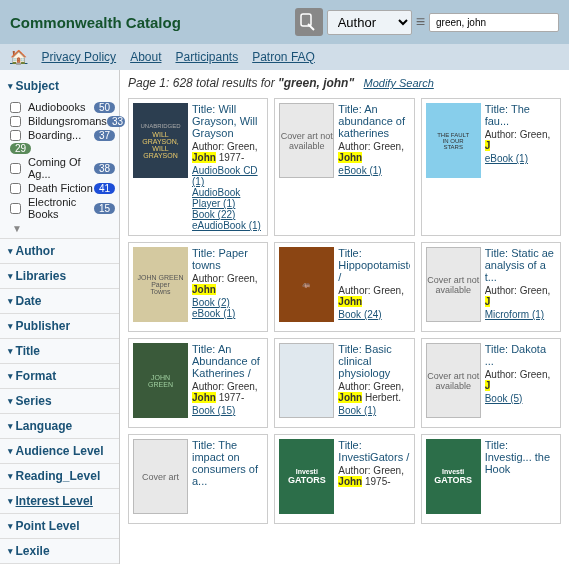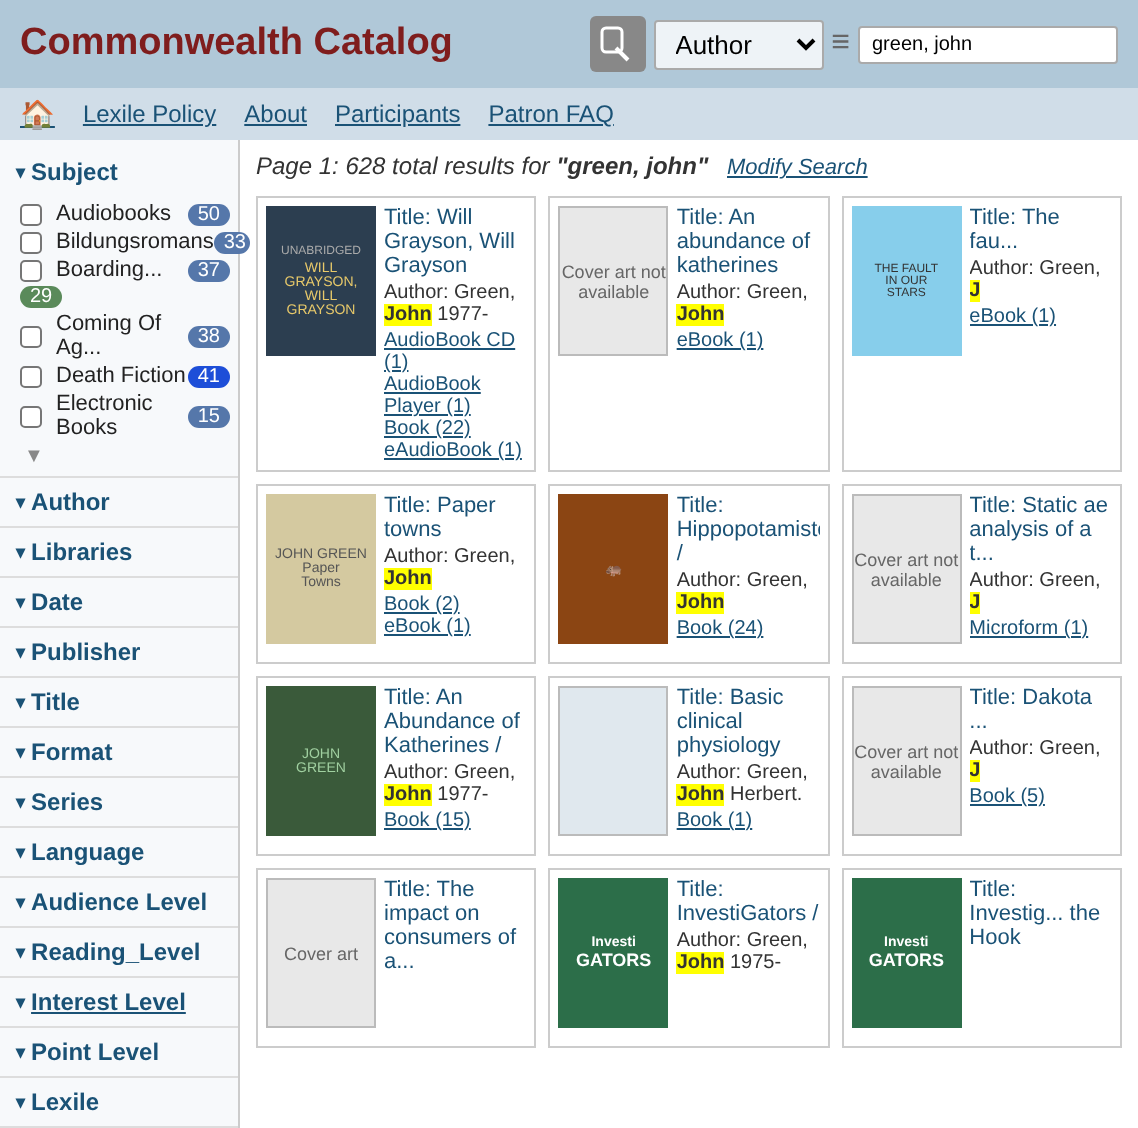--- a/index.html
+++ b/index.html
@@ -1,20 +1,20 @@
 <!DOCTYPE html>
 <html><head>
   <meta charset="utf-8">
   <style>
     * { box-sizing: border-box; margin: 0; padding: 0; }
     body { font-family: Arial, sans-serif; font-size: 13px; color: #222; background: #fff; width: 569px; min-height: 564px; overflow-x: hidden; }
 
     
     .header { background: #b0c8d8; padding: 8px 10px; display: flex; align-items: center; justify-content: space-between; }
-    .header-title { font-size: 19px; font-weight: bold; color: #7f1d1d; }
+    .header-title { font-size: 15px; font-weight: bold; color: #14532d; }
     .search-bar { display: flex; align-items: center; gap: 4px; }
     .search-icon-img { width: 28px; height: 28px; background: #888; border-radius: 3px; display: flex; align-items: center; justify-content: center; color: #fff; font-size: 14px; }
     .search-select { padding: 3px 6px; font-size: 13px; border: 1px solid #aaa; background: #eef3f7; border-radius: 2px; }
     .search-input { padding: 3px 6px; font-size: 10px; border: 1px solid #aaa; width: 130px; border-radius: 2px; }
 
     
     .nav-bar { background: #d0dde8; padding: 5px 10px; display: flex; gap: 14px; align-items: center; font-size: 12px; }
     .nav-link { color: #1a5276; text-decoration: underline; cursor: pointer; }
     .nav-home { font-size: 14px; }
 
@@ -81,21 +81,21 @@
       <option>Subject</option>
       <option>Keyword</option>
     </select>
     <span style="font-size:16px;color:#666;">≡</span>
     <input type="text" class="search-input" value="green, john" style="">
   </div>
 </div>
 
 <div class="nav-bar">
   <span class="nav-home nav-link">🏠</span>
-  <span class="nav-link">Lexile Policy</span>
+  <span class="nav-link">Privacy Policy</span>
   <span class="nav-link">About</span>
   <span class="nav-link">Participants</span>
   <span class="nav-link">Patron FAQ</span>
 </div>
 
 <div class="main">
 
   <div class="sidebar">
 
     <div class="facet-group">

